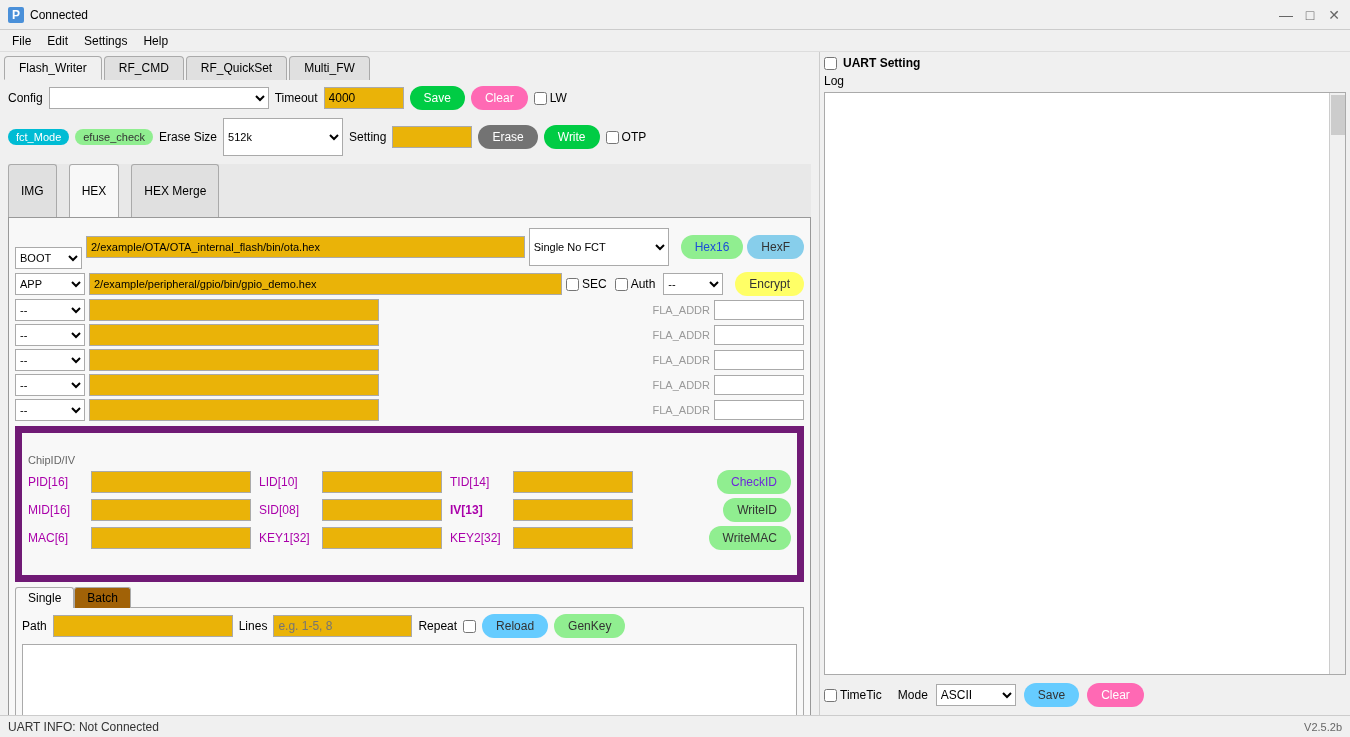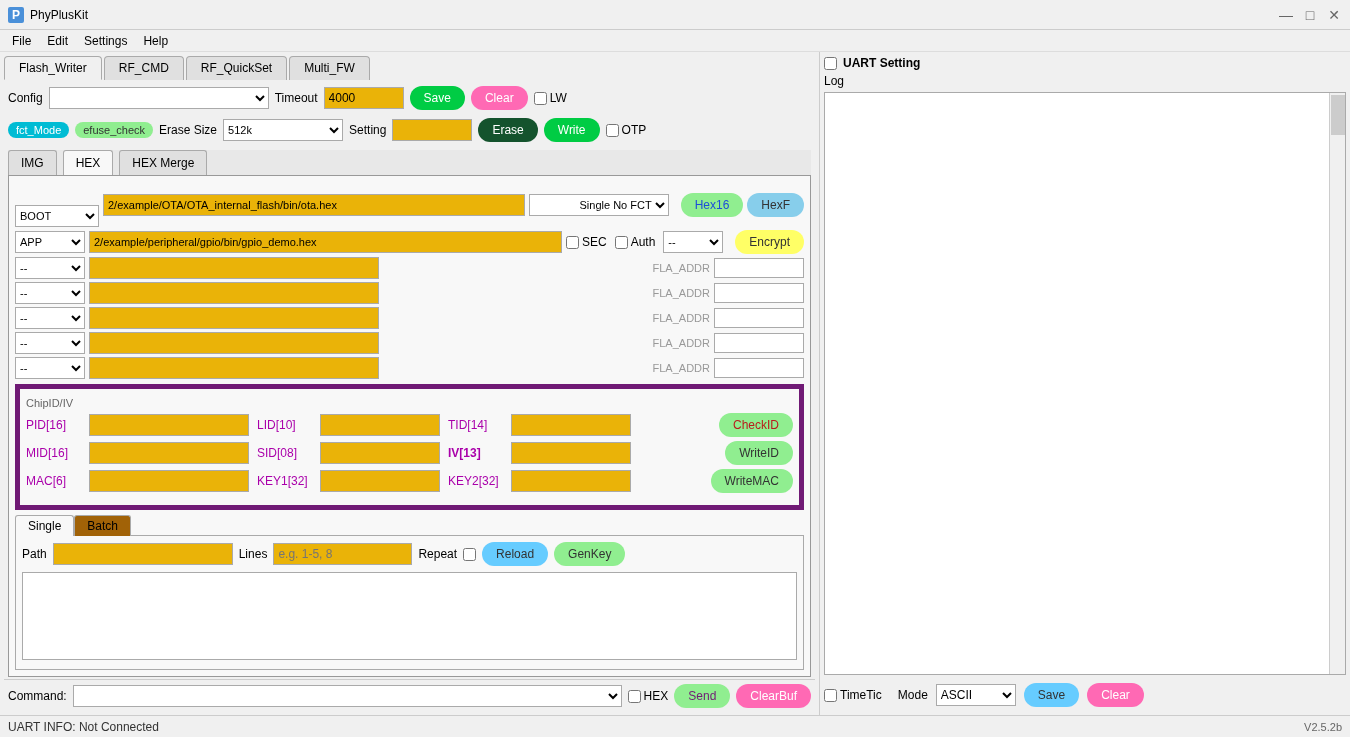--- a/index.html
+++ b/index.html
@@ -32,47 +32,47 @@
     .label { font-size: 12px; white-space: nowrap; }
     .input-field { border: 1px solid #aaa; background: #eab308; height: 22px; padding: 0 4px; font-size: 12px; }
     .input-sm { width: 80px; }
     .input-lg { width: 220px; }
     
     select { border: 1px solid #aaa; background: white; height: 22px; font-size: 12px; }
     
     .btn { border: none; border-radius: 12px; padding: 3px 14px; cursor: pointer; font-size: 12px; font-weight: 500; height: 24px; }
     .btn-save { background: #00cc44; color: white; }
     .btn-clear-pink { background: #ff69b4; color: white; }
-    .btn-erase { background: #14532d; color: white; }
+    .btn-erase { background: #737373; color: white; }
     .btn-write { background: #00cc44; color: white; }
     .btn-hex16 { background: #90ee90; color: #1d4ed8; }
     .btn-hexf { background: #87ceeb; color: #333; }
     .btn-encrypt { background: #ffff66; color: #333; }
-    .btn-checkid { background: #90ee90; color: #b91c1c; }
+    .btn-checkid { background: #90ee90; color: #6d28d9; }
     .btn-writeid { background: #90ee90; color: #333; }
     .btn-writemac { background: #90ee90; color: #333; }
     .btn-reload { background: #66ccff; color: #333; }
     .btn-genkey { background: #90ee90; color: #333; }
     .btn-send { background: #90ee90; color: #701a75; }
     .btn-clearbuf { background: #ff69b4; color: white; }
     .btn-uart-save { background: #66ccff; color: #333; }
     .btn-uart-clear { background: #ff69b4; color: white; }
     
     .tag-fct { background: #00bcd4; color: white; padding: 2px 8px; border-radius: 10px; font-size: 11px; }
     .tag-efuse { background: #90ee90; color: #333; padding: 2px 8px; border-radius: 10px; font-size: 11px; }
     
     .checkbox-row { display: flex; align-items: center; gap: 3px; }
     .inner-tab-bar { display: flex; background: #e8e8e8; }
-    .inner-tab { padding: 5px 12px; cursor: pointer; border: 1px solid #aaa; border-bottom: none; background: #e0e0e0; margin-right: 6px; border-radius: 3px 3px 0 0; font-size: 12px; }
+    .inner-tab { padding: 19px 12px; cursor: pointer; border: 1px solid #aaa; border-bottom: none; background: #e0e0e0; margin-right: 12px; border-radius: 3px 3px 0 0; font-size: 12px; }
     .inner-tab.active { background: #f8f8f8; }
     
     .hex-row { display: flex; align-items: center; gap: 4px; }
     
     .dropdown-sm { width: 60px; height: 22px; border: 1px solid #aaa; background: white; font-size: 11px; }
-    .dropdown-md { width: 120px; height: 22px; border: 1px solid #aaa; background: white; font-size: 11px; }
+    .dropdown-md { width: 120px; height: 38px; border: 1px solid #aaa; background: white; font-size: 11px; }
     .fla-label { color: #999; font-size: 11px; }
     .fla-input { width: 90px; border: 1px solid #aaa; height: 20px; background: white; }
     .chipid-row { display: flex; align-items: center; gap: 8px; margin-bottom: 4px; }
     .sb-tab-bar { display: flex; margin-bottom: -1px; }
     .sb-tab { padding: 3px 12px; border: 1px solid #aaa; border-bottom: none; cursor: pointer; border-radius: 3px 3px 0 0; background: #a16207; font-size: 12px; }
     .sb-tab.active { background: #f8f8f8; }
     .sb-content { border: 1px solid #aaa; padding: 6px; }
     
     .path-row { display: flex; align-items: center; gap: 6px; margin-bottom: 6px; }
     .text-area { width: 100%; height: 88px; border: 1px solid #aaa; background: white; resize: none; font-size: 12px; padding: 4px; }
@@ -101,21 +101,21 @@
     ::-webkit-scrollbar-track { background: #f0f0f0; }
     ::-webkit-scrollbar-thumb { background: #c0c0c0; }
   </style>
 </head>
 <body>
 
 <div class="title-bar">
   <div class="title-bar-icon">
     <span>P</span>
   </div>
-  <span class="title-bar-title">PhyPlusKit</span>
+  <span class="title-bar-title">Connected</span>
   <div class="title-bar-controls">
     <div class="title-bar-btn">—</div>
     <div class="title-bar-btn">□</div>
     <div class="title-bar-btn">✕</div>
   </div>
 </div>
 
 <div class="menu-bar">
   <span class="menu-item">File</span>
   <span class="menu-item">Edit</span>
@@ -169,25 +169,25 @@
     <div style="margin: 2px 4px; flex: 1; display: flex; flex-direction: column;">
       <div class="inner-tab-bar">
         <div class="inner-tab">IMG</div>
         <div class="inner-tab active">HEX</div>
         <div class="inner-tab">HEX Merge</div>
       </div>
 
       <div style="border: 1px solid #999; padding: 6px; flex: 1; display: flex; flex-direction: column; gap: 3px; background: #f8f8f8;">
 
         <div class="hex-row">
-          <select class="dropdown-sm" style="width:84px;margin-top:23px;">
+          <select class="dropdown-sm" style="width:67px;margin-top:23px;">
             <option>BOOT</option><option>APP</option><option>--</option>
           </select>
           <input class="input-field" type="text" style="flex: 1 1 0%; font-size: 11px;" value="2/example/OTA/OTA_internal_flash/bin/ota.hex">
-          <select class="dropdown-md" style="width:140px;text-align:right;">
+          <select class="dropdown-md" style="width:140px;">
             <option>Single No FCT</option><option>Single FCT</option><option>Batch</option>
           </select>
           <button class="btn btn-hex16" style="margin-left:8px;">Hex16</button>
           <button class="btn btn-hexf">HexF</button>
         </div>
 
         <div class="hex-row">
           <select class="dropdown-sm" style="width:70px;">
             <option>BOOT</option><option selected="">APP</option><option>--</option>
           </select>
@@ -247,21 +247,21 @@
           <div class="hex-row">
             <select class="dropdown-sm" style="width:70px;"><option>--</option></select>
             <input class="input-field" type="text" style="width: 290px;">
             <div style="display:flex; align-items:center; gap:4px; margin-left:auto;">
               <span class="fla-label">FLA_ADDR</span>
               <input class="input-field fla-input" type="text" style="">
             </div>
           </div>
         </div>
 
-        <div style="border: 5px solid #701a75; padding: 8px 6px; margin-top: 2px;">
+        <div style="border: 7px solid #701a75; padding: 21px 6px; margin-top: 2px;">
           <div style="font-size:11px; color:#666; margin-bottom:4px;">ChipID/IV</div>
 
           <div class="chipid-row">
             <span style="color:#aa00aa; font-size:12px; min-width:55px;">PID[16]</span>
             <input class="input-field" type="text" style="width: 160px;">
             <span style="color:#aa00aa; font-size:12px; min-width:55px;">LID[10]</span>
             <input class="input-field" type="text" style="width: 120px;">
             <span style="color:#aa00aa; font-size:12px; min-width:55px;">TID[14]</span>
             <input class="input-field" type="text" style="width: 120px;">
             <button class="btn btn-checkid" style="margin-left:auto;">CheckID</button>

